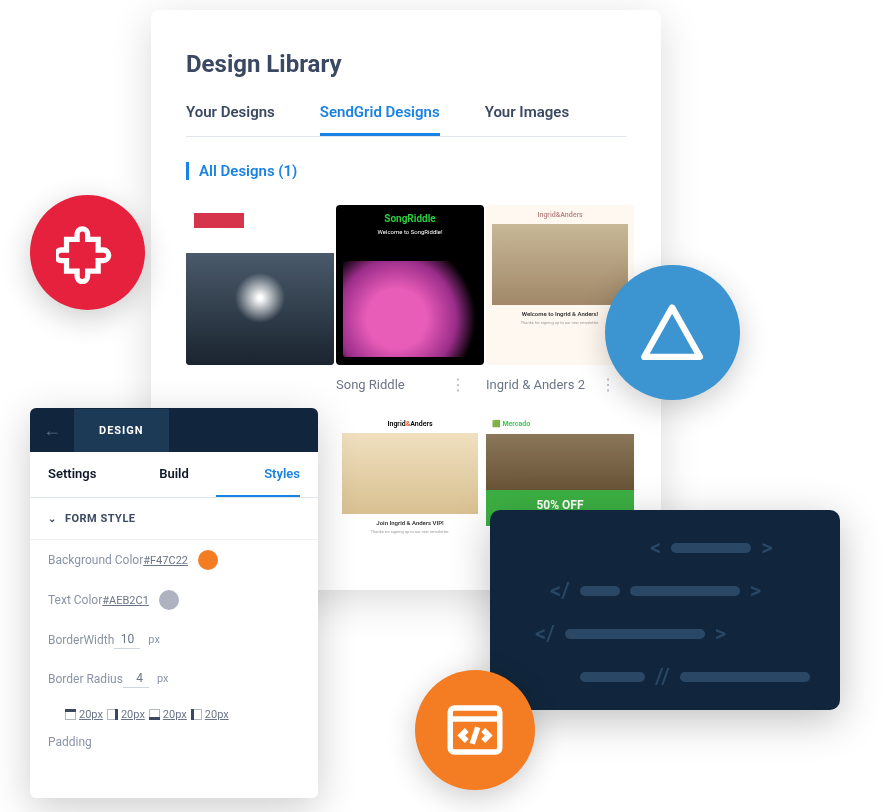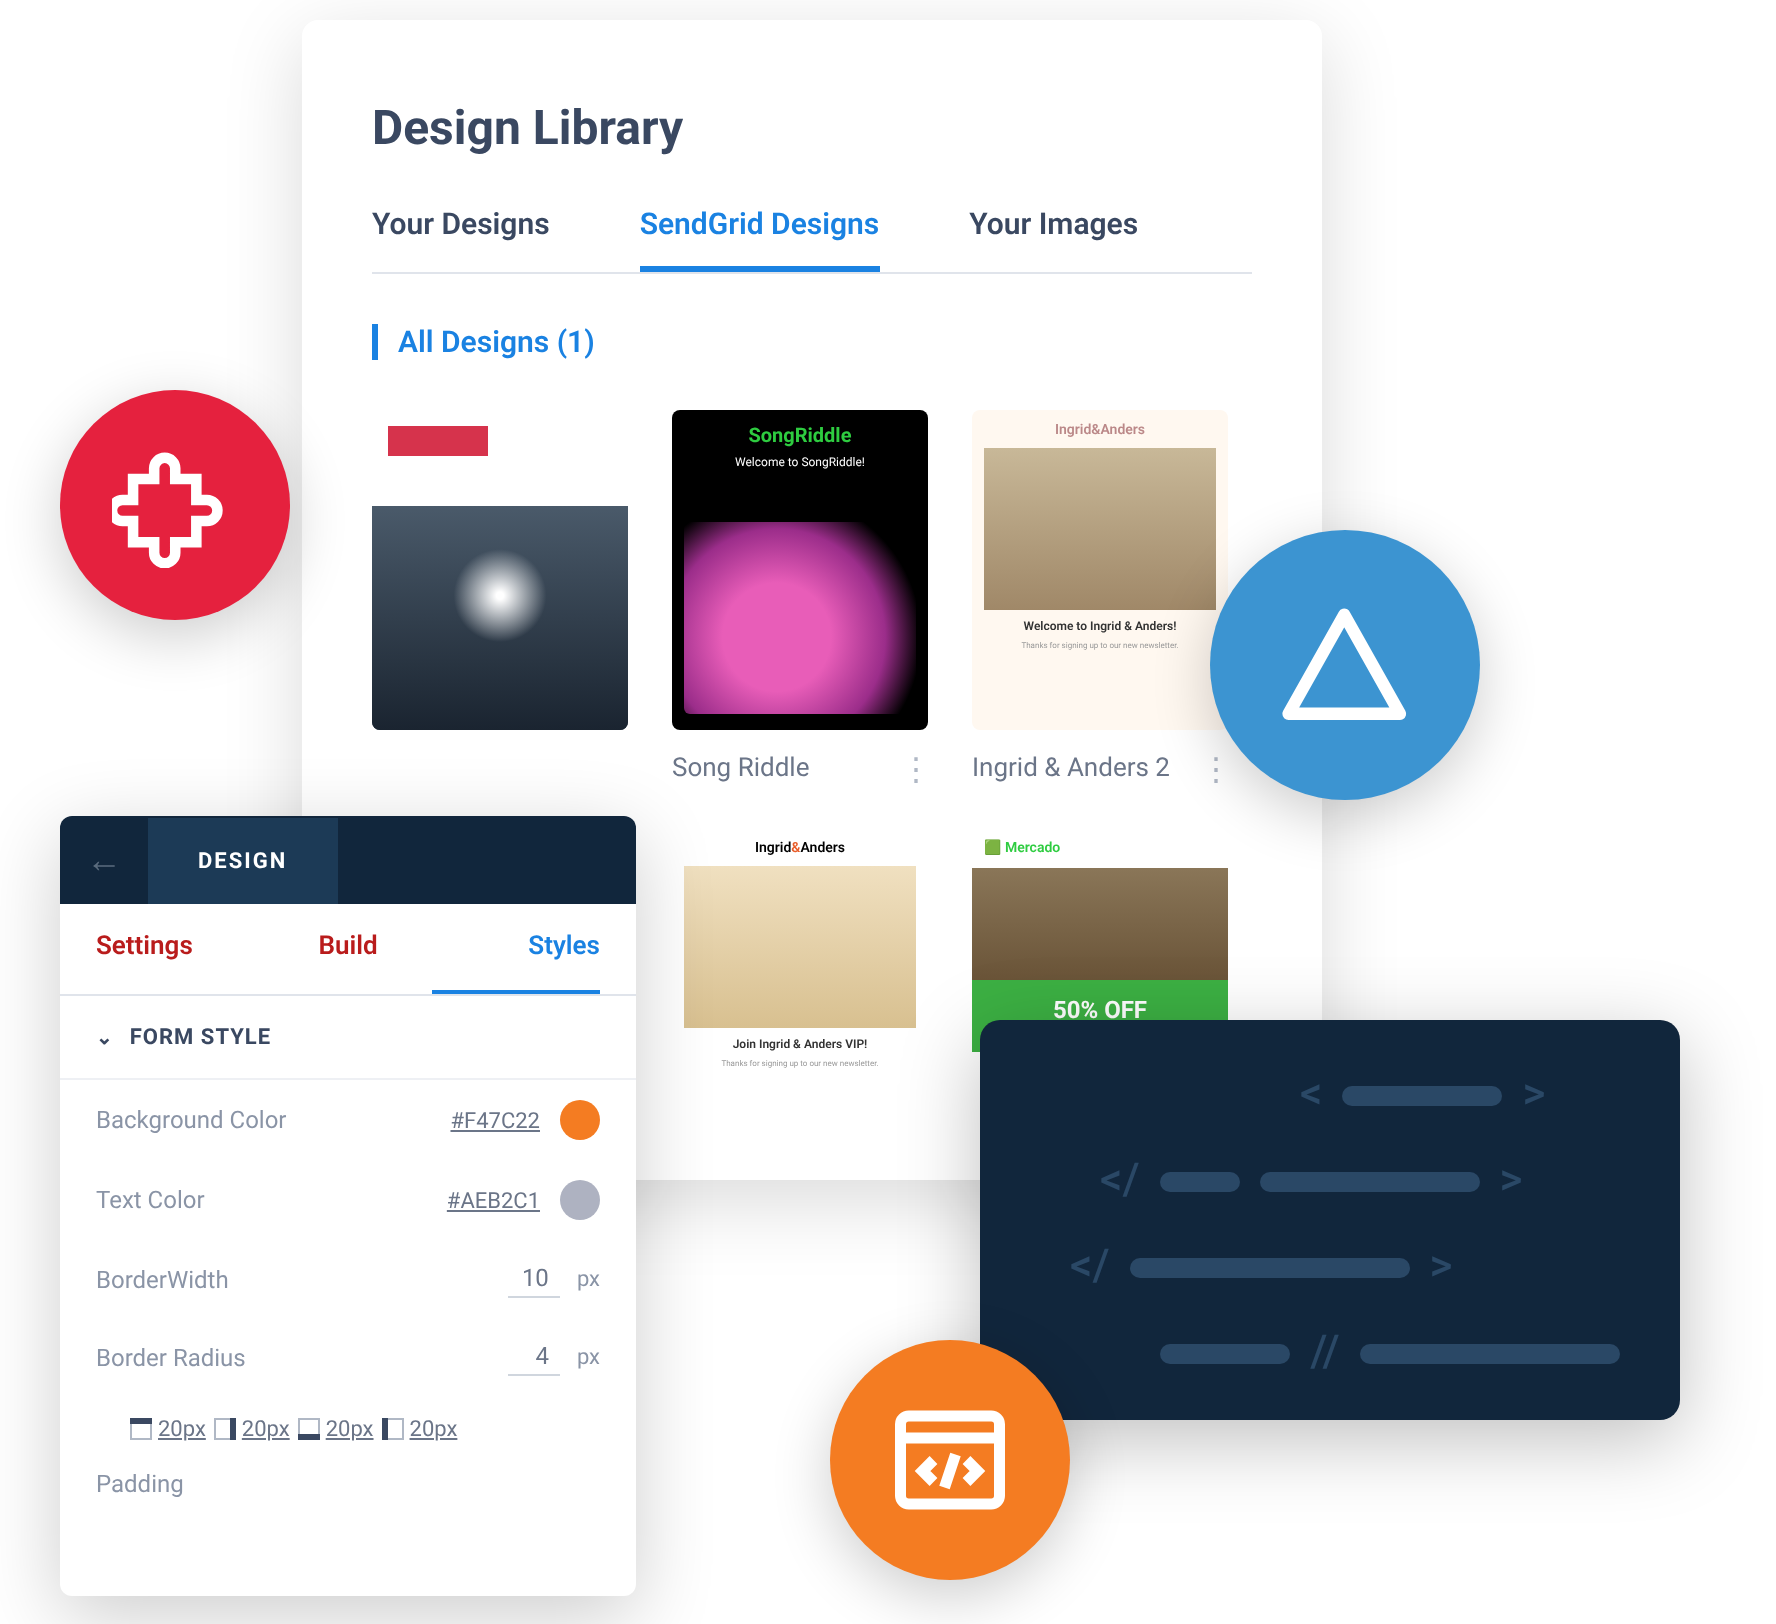--- a/index.html
+++ b/index.html
@@ -8,21 +8,21 @@
 
 .library-panel { position: absolute; left: 151px; top: 10px; width: 510px; height: 580px; background: #fff; border-radius: 8px; box-shadow: 0 10px 40px rgba(0,0,0,0.15); padding: 40px 35px 20px; }
 .library-title { font-size: 24px; font-weight: 700; color: #3a4861; margin-bottom: 25px; }
 .library-tabs { display: flex; gap: 45px; border-bottom: 1px solid #e0e4eb; margin-bottom: 25px; }
 .library-tab { font-size: 15px; font-weight: 600; color: #3a4861; padding-bottom: 12px; cursor: pointer; }
 .library-tab.active { color: #1a82e2; border-bottom: 3px solid #1a82e2; }
 .categories-label { font-size: 12px; font-weight: 700; color: #8a94a6; letter-spacing: 1px; margin-bottom: 12px; }
 .category-item { font-size: 15px; font-weight: 600; color: #1a82e2; border-left: 3px solid #1a82e2; padding-left: 10px; margin-bottom: 25px; }
 .design-grid { display: flex; gap: 20px; flex-wrap: wrap; }
 .design-card { width: 130px; }
-.design-thumb { width: 128px; height: 160px; border-radius: 4px; background: #f5f5f5; position: relative; overflow: hidden; }
+.design-thumb { width: 148px; height: 160px; border-radius: 4px; background: #f5f5f5; position: relative; overflow: hidden; }
 .design-caption { display: flex; align-items: center; justify-content: space-between; margin-top: 10px; }
 .design-name { font-size: 13px; color: #6b7588; }
 .design-menu { color: #b0b8c5; font-size: 16px; cursor: pointer; }
 
 
 .thumb-offgrid { background: linear-gradient(#fff 30%, #2a3845 30%); }
 .thumb-offgrid::before { content: ''; position: absolute; top: 8px; left: 8px; width: 50px; height: 15px; background: #d6334c; }
 .thumb-offgrid::after { content: ''; position: absolute; top: 30%; left: 0; right: 0; bottom: 0; background: radial-gradient(circle at 50% 40%, #fff 2%, transparent 25%), linear-gradient(#4a5a6a, #1a2430); }
 .thumb-songriddle { background: #000; }
 .thumb-songriddle .sr-logo { color: #2ecc40; font-size: 10px; font-weight: 700; text-align: center; padding-top: 8px; }
@@ -45,26 +45,26 @@
 .thumb-mercado .mc-banner { background: #3cb043; color: #fff; padding: 8px; text-align: center; }
 .thumb-mercado .mc-banner .off { font-size: 12px; font-weight: 700; }
 .thumb-mercado .mc-banner .sub { font-size: 5px; opacity: 0.8; }
 
 
 .styles-panel { position: absolute; left: 30px; top: 408px; width: 288px; height: 390px; background: #fff; border-radius: 6px; box-shadow: 0 10px 40px rgba(0,0,0,0.2); overflow: hidden; }
 .styles-header { background: #11263c; height: 44px; display: flex; align-items: center; }
 .back-btn { width: 44px; text-align: center; color: #5a6b7d; font-size: 18px; cursor: pointer; }
 .design-tab-label { background: #1c3a56; color: #fff; font-size: 11px; font-weight: 700; letter-spacing: 1px; padding: 15px 25px; }
 .styles-subtabs { display: flex; border-bottom: 1px solid #e0e4eb; padding: 0 18px; }
-.styles-subtab { flex: 1; font-size: 13px; font-weight: 600; color: #b91c1c; padding: 14px 0; text-align: left; cursor: pointer; }
+.styles-subtab { flex: 1; font-size: 13px; font-weight: 600; color: #0f172a; padding: 14px 0; text-align: left; cursor: pointer; }
 .styles-subtab:nth-child(2) { text-align: center; }
 .styles-subtab.active { color: #1a82e2; border-bottom: 2px solid #1a82e2; text-align: right; }
 .form-style-header { display: flex; align-items: center; gap: 8px; padding: 14px 18px; font-size: 11px; font-weight: 700; color: #3a4861; letter-spacing: 0.5px; border-bottom: 1px solid #eef0f4; }
 .chevron { font-size: 10px; }
-.style-row { display: flex; align-items: center; justify-content: space-between; padding: 10px 18px; font-size: 12px; color: #8a94a6; }
+.style-row { display: flex; align-items: center; padding: 10px 18px; font-size: 12px; color: #8a94a6; }
 .style-value { display: flex; align-items: center; gap: 10px; }
 .hex { color: #6b7588; font-size: 11px; text-decoration: underline; }
 .swatch { width: 20px; height: 20px; border-radius: 50%; }
 .num-field { display: flex; align-items: center; gap: 8px; color: #6b7588; }
 .num-val { border-bottom: 1px solid #d0d6de; padding: 2px 6px; min-width: 26px; text-align: right; }
 .unit { color: #8a94a6; font-size: 11px; }
 .padding-row { display: flex; align-items: flex-start; gap: 4px; padding: 10px 35px; font-size: 11px; color: #6b7588; text-decoration: underline; }
 .pad-box { display: flex; align-items: center; gap: 3px; }
 .pad-icon { width: 11px; height: 11px; border: 1px solid #b0b8c5; position: relative; }
 .pad-icon.top::before { content:''; position:absolute; top:-1px; left:-1px; right:-1px; height:3px; background:#3a4861; }

